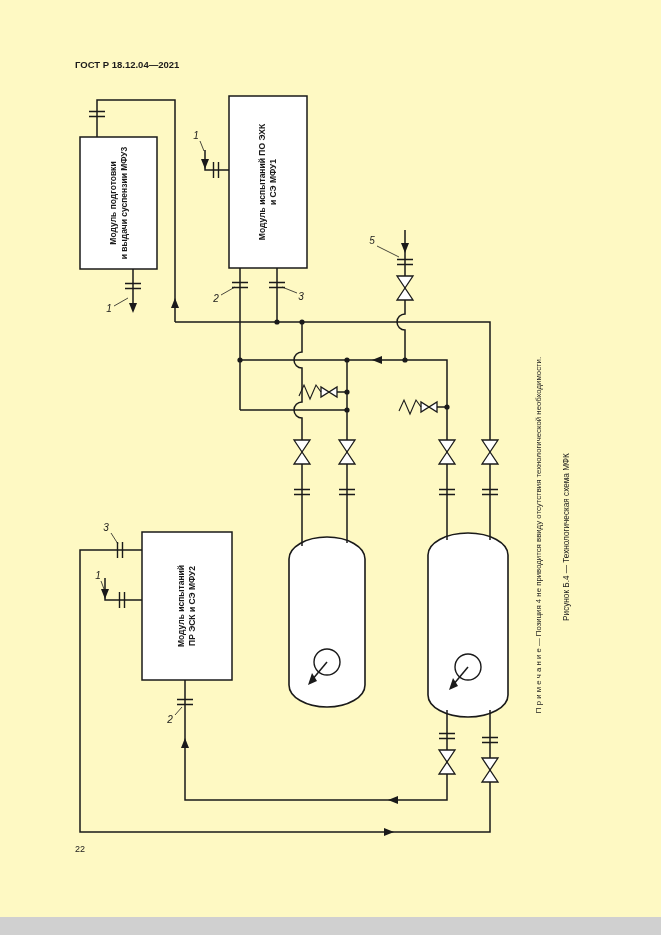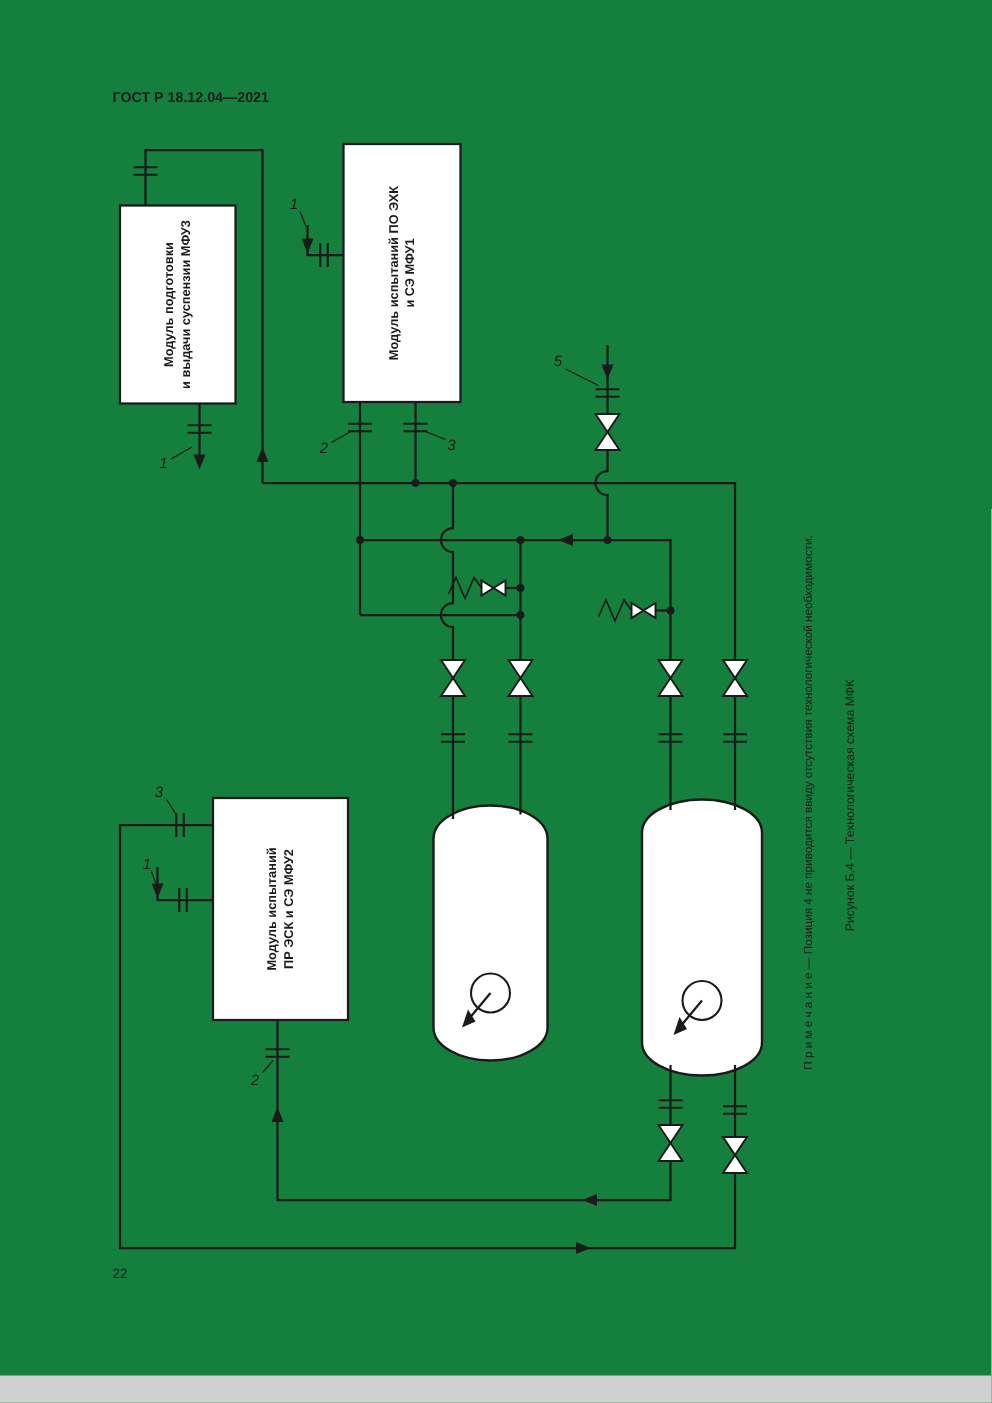--- a/index.html
+++ b/index.html
@@ -1,16 +1,16 @@
 <!DOCTYPE html>
 <html><head>
 <meta charset="utf-8">
 <style>
   html,body{margin:0;padding:0;background:#e8e8e8;}
-  .page{position:relative;width:661px;height:935px;background:#15803d;overflow:hidden;
+  .page{position:relative;width:661px;height:935px;background:#fef9c3;overflow:hidden;
         font-family:"Liberation Sans",sans-serif;}
   svg{position:absolute;left:0;top:0;}
   svg text{font-family:"Liberation Sans",sans-serif;fill:#1a1a1a;}
   .pipe{fill:none;stroke:#1a1a1a;stroke-width:1.5;}
   .leader{fill:none;stroke:#1a1a1a;stroke-width:0.8;}
   .sym{fill:#ffffff;stroke:#1a1a1a;stroke-width:1.3;}
   .zig{fill:none;stroke:#1a1a1a;stroke-width:1.1;}
   .flg{fill:none;stroke:#1a1a1a;stroke-width:1.4;}
   .filled{fill:#1a1a1a;stroke:none;}
   .box{fill:#ffffff;stroke:#1a1a1a;stroke-width:1.5;}

